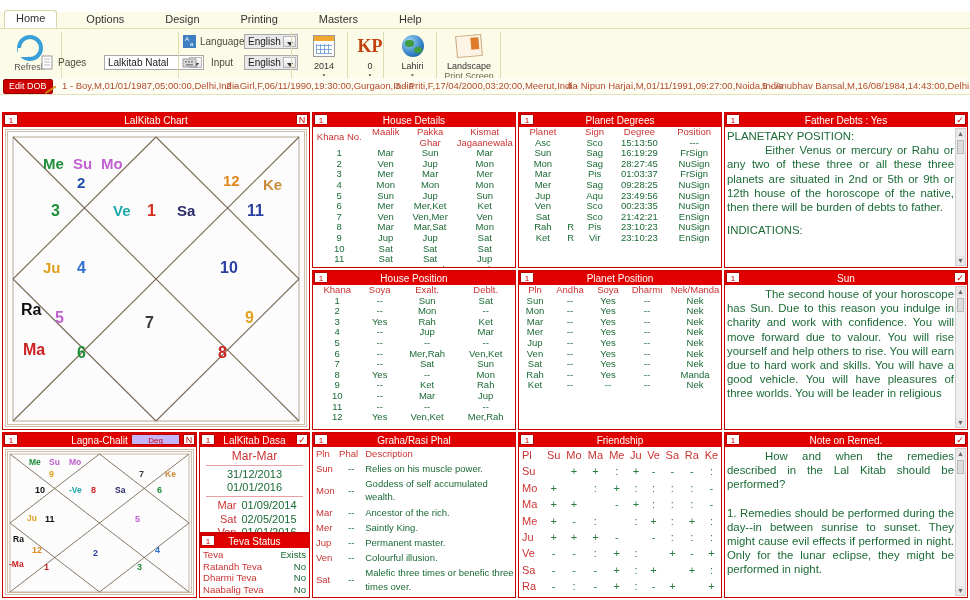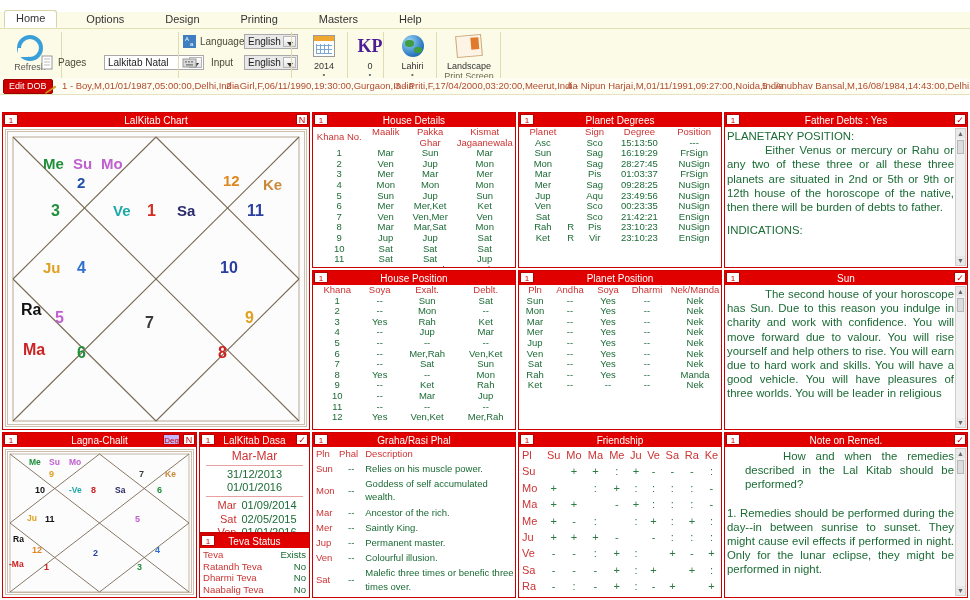--- a/index.html
+++ b/index.html
@@ -43,21 +43,21 @@
   .iconbtn .t1{font-size:9px;color:#333;line-height:10px;}
   .iconbtn .t2{font-size:8px;color:#666;line-height:7px;}
   .iconbtn .t3{font-size:9px;color:#6b6b4e;line-height:11px;}
 
   .cal-ico{width:22px;height:22px;background:#fff;border:1px solid #9a9a9a;box-sizing:border-box;position:relative;}
   .cal-ico .top{height:5px;background:#f0a830;}
   .cal-ico .grid{position:absolute;left:2px;top:8px;right:2px;bottom:2px;
     background:
       repeating-linear-gradient(90deg,#7ba7d7 0 1px,transparent 1px 4px),
       repeating-linear-gradient(0deg,#7ba7d7 0 1px,transparent 1px 4px);}
-  .kp-ico{font-size:18px;font-weight:bold;color:#4c1d95;font-family:"Liberation Serif",serif;line-height:20px;}
+  .kp-ico{font-size:18px;font-weight:bold;color:#c2410c;font-family:"Liberation Serif",serif;line-height:20px;}
   .globe-ico{width:22px;height:22px;border-radius:50%;background:radial-gradient(circle at 33% 30%,#9fd6f5,#2f7ec4 62%,#14528f);position:relative;overflow:hidden;}
   .globe-ico:before{content:"";position:absolute;left:3px;top:5px;width:9px;height:7px;background:#3f9c3f;border-radius:45%;}
   .globe-ico:after{content:"";position:absolute;left:12px;top:12px;width:8px;height:6px;background:#3f9c3f;border-radius:45%;}
   .land-ico{width:24px;height:20px;background:#fdf4e6;border:1px solid #c9a97a;position:relative;transform:rotate(-5deg);}
   .land-ico:after{content:"";position:absolute;right:2px;top:2px;width:8px;height:12px;background:#e07b2b;}
 
   
   .dobbar{position:absolute;left:0;top:78px;width:970px;height:16px;background:#fdfdf2;border-bottom:1px solid #e6e2bc;}
   .editdob{position:absolute;left:3px;top:1px;height:13px;background:#cc0000;color:#fff;font-size:9px;
           padding:0 5px;line-height:13px;border-radius:2px;border:1px solid #990000;}
@@ -74,21 +74,21 @@
 
   
   .panel{position:absolute;background:#fff;border:1px solid #cc0000;box-sizing:border-box;}
   .ptitle{height:14px;background:#e00000;position:relative;display:flex;align-items:center;justify-content:center;}
   .ptitle .ttxt{font-size:10px;color:#fff;line-height:11px;}
   .pnum{position:absolute;left:1px;top:1px;width:14px;height:11px;background:#ffffff;border:1px solid #b50000;
         color:#cc0000;font-size:8px;text-align:center;line-height:11px;box-sizing:border-box;}
   .ptick{position:absolute;right:1px;top:1px;width:12px;height:11px;background:#ffffff;border:1px solid #b50000;
         color:#cc0000;font-size:9px;text-align:center;line-height:10px;box-sizing:border-box;}
   .pbtn{position:absolute;top:1px;height:11px;background:#c4b5fd;border:1px solid #b50000;color:#cc0000;
-        font-size:8px;line-height:11px;box-sizing:border-box;padding:0 0;}
+        font-size:8px;line-height:11px;box-sizing:border-box;padding:0 16px;}
   .pbody{position:absolute;left:0;right:0;top:14px;bottom:0;overflow:hidden;}
 
   
   .chartwrap{position:absolute;left:2px;top:2px;right:2px;bottom:2px;background:#fcfcfc;}
   .chartborder{position:absolute;left:0;top:0;right:0;bottom:0;border:3px double #cdbfae;box-sizing:border-box;}
   .chart-svg{position:absolute;left:0;top:0;}
   .cl{position:absolute;font-weight:bold;white-space:nowrap;}
 
   
   table.grid{border-collapse:collapse;width:100%;}
@@ -1024,21 +1024,21 @@
   </div>
 
   <div class="panel" style="left:724px;top:432px;width:244px;height:166px;">
     <div class="ptitle">
       <div class="pnum">1</div>
       <div class="ttxt">Note on Remed.</div>
       <div class="ptick">✓</div>
     </div>
     <div class="pbody">
       <div class="txtbody">
-        <p class="indent" style="margin-bottom:14px;margin-left:18px;">How and when the remedies described in the Lal Kitab should be performed?</p>
+        <p class="indent" style="margin-bottom:14px;">How and when the remedies described in the Lal Kitab should be performed?</p>
         <p style="margin:0;">1. Remedies should be performed during the day--in between sunrise to sunset. They might cause evil effects if performed in night. Only for the lunar eclipse, they might be performed in night.</p>
       </div>
       <div class="sbar">
         <div class="up">▲</div>
         <div class="thumb"></div>
         <div class="dn">▼</div>
       </div>
     </div>
   </div>
 

